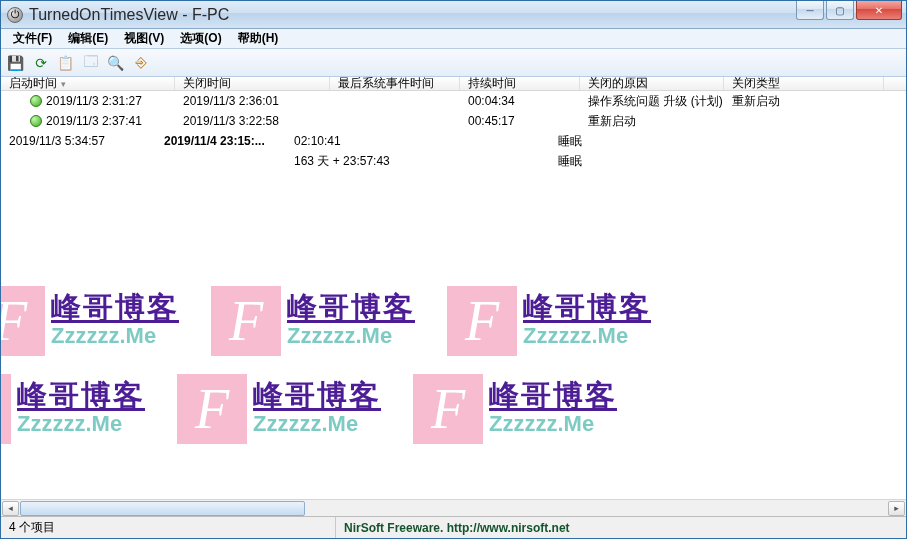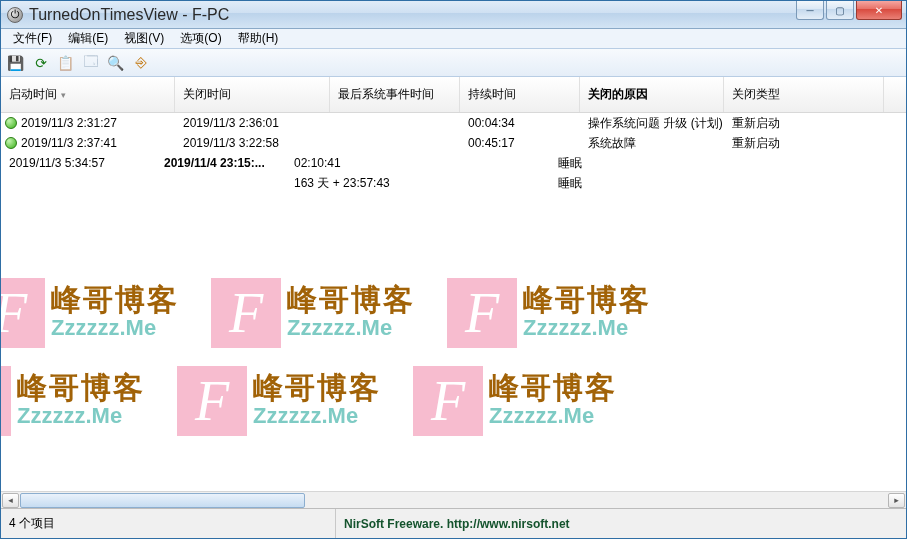--- a/index.html
+++ b/index.html
@@ -76,20 +76,21 @@
     height: 20px;
     background: #eef4fb;
     display: flex;
     align-items: center;
     padding: 0 4px;
     border-bottom: 1px solid #b8cde4;
   }
   .menubar .menu-item {
     padding: 12px 8px;
     cursor: pointer;
+    font-weight: bold;
   }
   .toolbar {
     height: 28px;
     background: linear-gradient(to bottom, #f7fafd, #e5eef8);
     display: flex;
     align-items: center;
     padding: 0 4px;
     border-bottom: 1px solid #b8cde4;
     gap: 3px;
   }
@@ -108,59 +109,59 @@
   .list-area {
     flex: 1;
     background: #fff;
     overflow: hidden;
     position: relative;
     display: flex;
     flex-direction: column;
   }
   .headers {
     display: flex;
-    height: 36px;
+    height: 14px;
     background: linear-gradient(to bottom, #ffffff, #f0f0f0);
     border-bottom: 1px solid #d8d8d8;
     font-size: 12px;
     flex-shrink: 0;
   }
   .headers .col {
     padding: 3px 8px;
     border-right: 1px solid #e0e0e0;
     white-space: nowrap;
     overflow: hidden;
     cursor: pointer;
     display: flex;
     align-items: center;
   }
   .col.c0 { width: 174px; }
   .col.c1 { width: 155px; }
   .col.c2 { width: 130px; }
   .col.c3 { width: 120px; }
-  .col.c4 { width: 144px; font-weight: bold; }
+  .col.c4 { width: 144px; }
   .col.c5 { width: 160px; }
   .rows {
     flex: 1;
     overflow: hidden;
     position: relative;
   }
   .row {
     display: flex;
     height: 20px;
     align-items: center;
     font-size: 12px;
     padding: 0;
   }
   .row .cell {
     padding: 0 8px;
     white-space: nowrap;
     overflow: hidden;
   }
-  .cell.c0 { width: 174px; display: flex; align-items: center; gap: 4px; padding-left: 4px; }
+  .cell.c0 { width: 174px; display: flex; align-items: center; gap: 4px; padding-left: 4px; justify-content: center; }
   .cell.c1 { width: 155px; }
   .cell.c2 { width: 130px; font-weight: bold; }
   .cell.c3 { width: 120px; }
   .cell.c4 { width: 144px; }
   .cell.c5 { width: 160px; }
   .bullet {
     width: 12px; height: 12px;
     border-radius: 50%;
     flex-shrink: 0;
   }
@@ -200,23 +201,24 @@
   }
   .wm-text {
     margin-left: 6px;
     display: flex;
     flex-direction: column;
     justify-content: center;
   }
   .wm-cn {
     font-size: 30px;
     font-weight: bold;
-    color: #a16207;
+    color: #4c1d95;
     letter-spacing: 2px;
     line-height: 1;
+    text-decoration: underline;
   }
   .wm-en {
     font-size: 22px;
     font-weight: bold;
     color: #7ecbc4;
     line-height: 1.2;
   }
   .wm-row.r1 { margin-left: -26px; }
   .wm-row.r2 { margin-left: -60px; }
   .hscroll {
@@ -246,21 +248,21 @@
     left: 0;
     top: 0;
     height: 15px;
     width: 285px;
     background: linear-gradient(to bottom, #eaf2fb, #c6dcf1);
     border: 1px solid #8caecf;
     border-radius: 2px;
     cursor: pointer;
   }
   .statusbar {
-    height: 30px;
+    height: 22px;
     background: #f0f0f0;
     border-top: 1px solid #bcbcbc;
     display: flex;
     align-items: center;
     font-size: 12px;
   }
   .status-cell {
     border-right: 1px solid #c8c8c8;
     padding: 0 8px;
     height: 100%;
@@ -339,21 +341,20 @@
           <div class="cell c5">重新启动</div>
         </div>
         <div class="row">
           <div class="cell c0">
             <span class="bullet green"></span>
             <span>2019/11/3 2:37:41</span>
           </div>
           <div class="cell c1">2019/11/3 3:22:58</div>
           <div class="cell c2"></div>
           <div class="cell c3">00:45:17</div>
-          <div class="cell c4">系统故障</div>
           <div class="cell c5">重新启动</div>
         </div>
         <div class="row">
           <div class="cell c1">2019/11/3 5:34:57</div>
           <div class="cell c2">2019/11/4 23:15:...</div>
           <div class="cell c3">02:10:41</div>
           <div class="cell c4"></div>
           <div class="cell c5">睡眠</div>
         </div>
         <div class="row">

